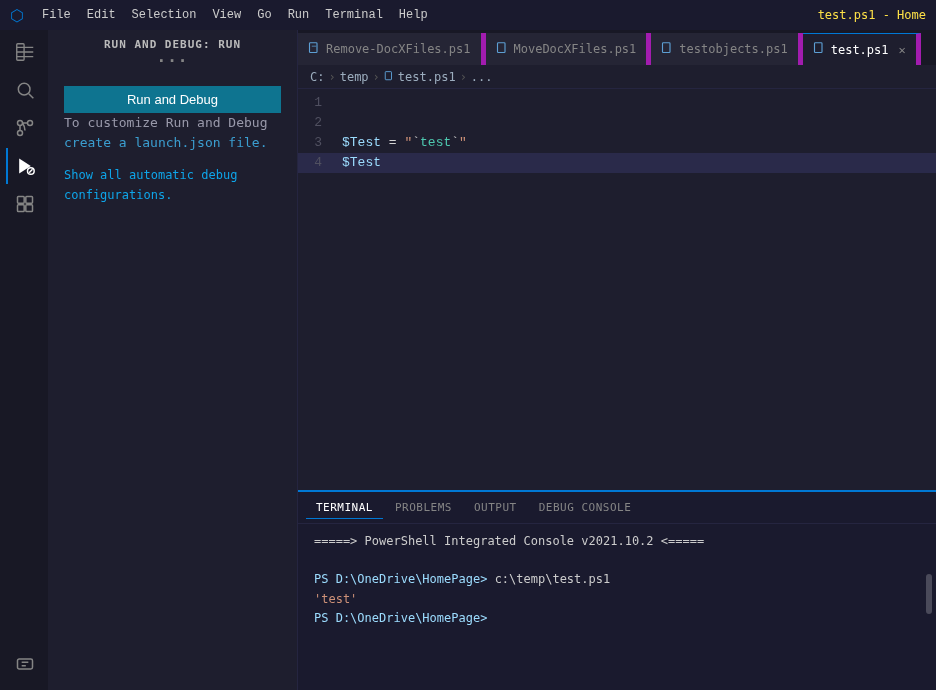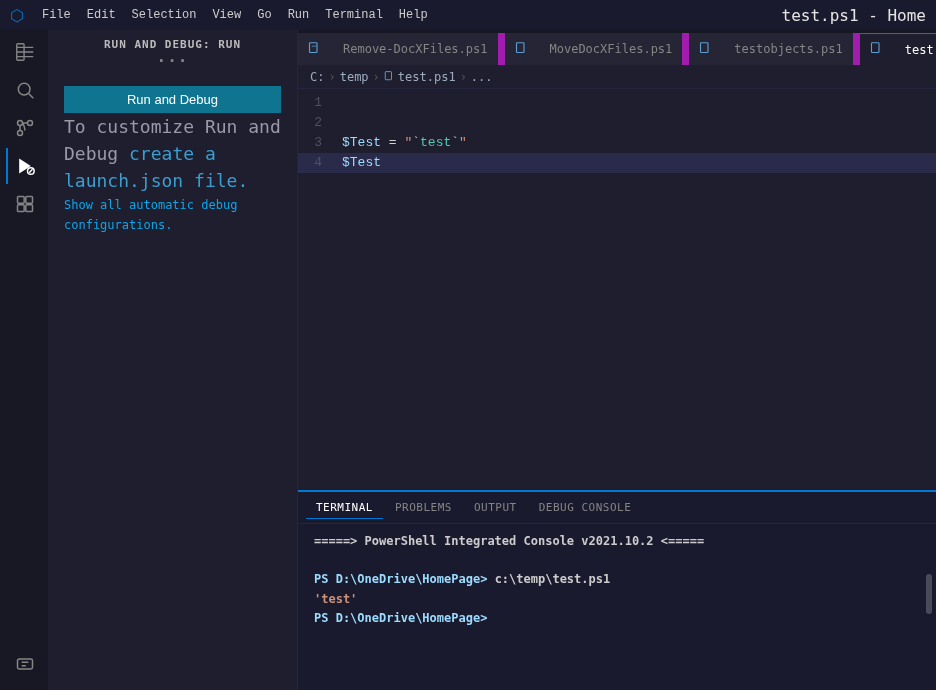--- a/index.html
+++ b/index.html
@@ -37,22 +37,22 @@
       gap: 4px;
       font-family: Liberation Mono, monospace;
     }
     .title-bar-menu-item {
       color: #ccc;
       font-size: 12px;
       padding: 2px 6px;
       cursor: pointer;
     }
     .title-bar-title {
-      color: #e5e5e5;
-      font-size: 16px;
+      color: #fde047;
+      font-size: 12px;
     }
 
     
     .main-layout {
       display: flex;
       flex: 1;
       overflow: hidden;
     }
 
     
@@ -117,23 +117,24 @@
       background: #0e7490;
       color: #ffffff;
       border: none;
       padding: 6px 16px;
       font-size: 13px;
       cursor: pointer;
       width: 100%;
       text-align: center;
     }
     .sidebar-text {
-      font-size: 18px;
+      font-size: 13px;
       color: #9999aa;
       line-height: 1.5;
+      margin-bottom: 12px;
     }
     .sidebar-link {
       color: #3b9ed0;
       cursor: pointer;
       text-decoration: none;
     }
     .show-all-link {
       color: #0ea5e9;
       font-size: 12px;
       cursor: pointer;
@@ -158,23 +159,23 @@
       overflow: hidden;
     }
     .tab {
       display: flex;
       align-items: center;
       padding: 0 10px;
       height: 32px;
       font-size: 12px;
       color: #858585;
       background: #252535;
-      border-right: 7px solid #a21caf;
-      cursor: pointer;
-      gap: 23px;
+      border-right: 5px solid #a21caf;
+      cursor: pointer;
+      gap: 6px;
       white-space: nowrap;
       flex-shrink: 0;
     }
     .tab.active {
       background: #1e1e2e;
       color: #ffffff;
       border-top: 1px solid #0078d4;
     }
     .tab-icon {
       color: #5d9fd4;
@@ -277,21 +278,21 @@
     .panel-content {
       flex: 1;
       padding: 8px 16px;
       font-family: 'Consolas', monospace;
       font-size: 12px;
       color: #cccccc;
       overflow-y: auto;
       line-height: 1.6;
       position: relative;
     }
-    .terminal-line { margin: 0; font-weight: bold; }
+    .terminal-line { margin: 0; }
     .scrollbar {
       position: absolute;
       right: 4px;
       top: 30%;
       width: 6px;
       height: 40px;
       background: #4a4a5a;
       border-radius: 3px;
     }
   </style>

